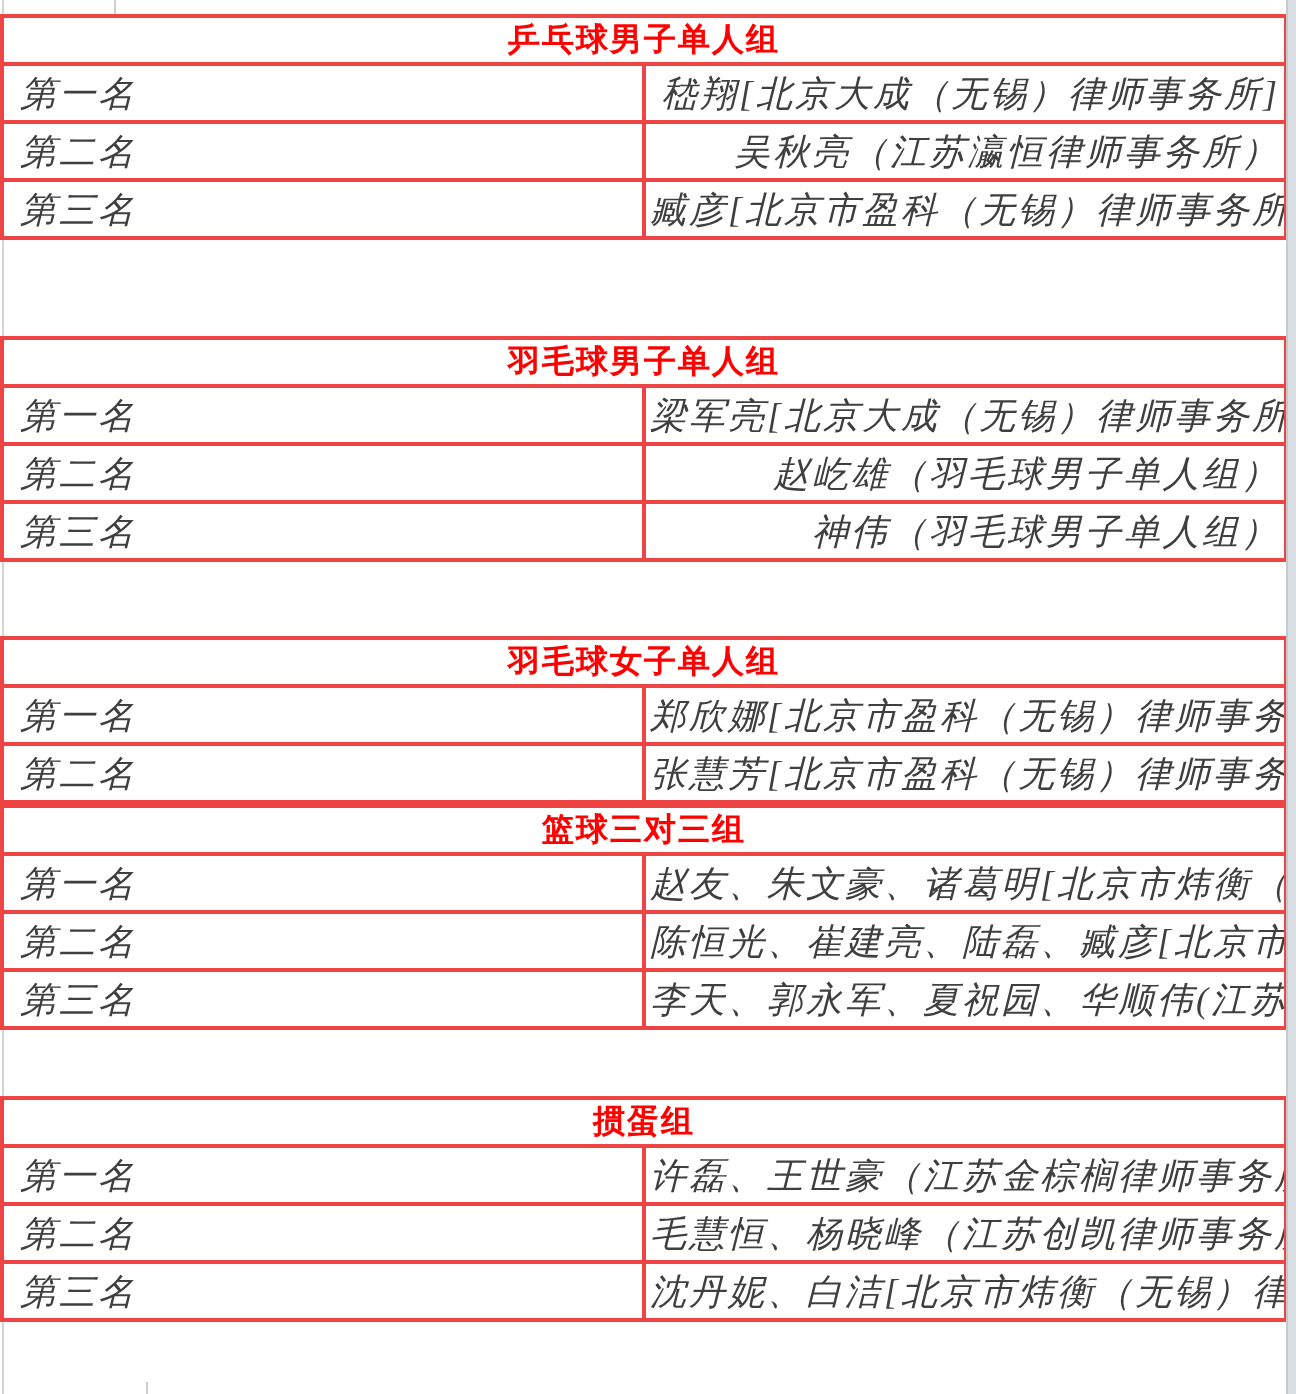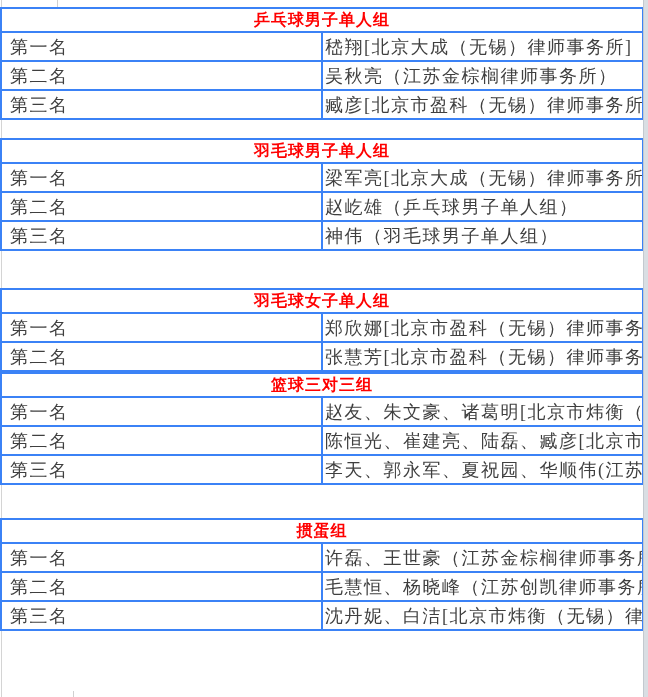--- a/index.html
+++ b/index.html
@@ -32,26 +32,26 @@
     background: #d9dee3; border-left: 1px solid #c3c9cf; z-index: 2;
   }
   #tables-host { position: relative; z-index: 1; }
   table.award-table {
     width: 644px;
     border-collapse: collapse;
     background: #ffffff;
     table-layout: fixed;
   }
   #tables-host table:nth-of-type(1) { margin-top: 7px; }
-  #tables-host table:nth-of-type(2) { margin-top: 18px; }
+  #tables-host table:nth-of-type(2) { margin-top: 48px; }
   #tables-host table:nth-of-type(3) { margin-top: 37px; border-radius: 23px; }
   #tables-host table:nth-of-type(4) { }
   #tables-host table:nth-of-type(5) { margin-top: 33px; }
   .award-table th, .award-table td {
-    border: 2px solid #3b82f6;
+    border: 2px solid #ef4444;
     vertical-align: middle;
     overflow: hidden;
     white-space: nowrap;
   }
   .award-table th.title {
     height: 22px;
     text-align: center;
     font-weight: bold;
     font-size: 16px;
     letter-spacing: 1px;
@@ -61,24 +61,26 @@
   .award-table td {
     height: 27px;
     font-size: 18px;
     letter-spacing: 1.5px;
     color: var(--text-color, #3f3f3f);
   }
   .award-table td.rank {
     width: 71px;
     padding: 0 0 0 8px;
     text-align: left;
+    font-style: italic;
   }
   .award-table td.result {
-    text-align: left;
+    text-align: right;
     padding: 0 2px;
+    font-style: italic;
   }
 </style>
 </head>
 <body>
 
 <div class="page">
   <div class="gridline-left"></div>
   <div class="gridline-top-seg"></div>
   <div class="gridline-bottom-seg"></div>
   <div class="edge-strip"></div>
@@ -89,21 +91,21 @@
         <th class="title" colspan="2">乒乓球男子单人组</th>
       </tr>
     </thead>
     <tbody>
           <tr>
             <td class="rank">第一名</td>
             <td class="result">嵇翔[北京大成（无锡）律师事务所]</td>
           </tr>
           <tr>
             <td class="rank">第二名</td>
-            <td class="result">吴秋亮（江苏金棕榈律师事务所）</td>
+            <td class="result">吴秋亮（江苏瀛恒律师事务所）</td>
           </tr>
           <tr>
             <td class="rank">第三名</td>
             <td class="result">臧彦[北京市盈科（无锡）律师事务所]</td>
           </tr>
         </tbody>
   </table>
 
   <table class="award-table">
     <thead>
@@ -111,21 +113,21 @@
         <th class="title" colspan="2">羽毛球男子单人组</th>
       </tr>
     </thead>
     <tbody>
           <tr>
             <td class="rank">第一名</td>
             <td class="result">梁军亮[北京大成（无锡）律师事务所]</td>
           </tr>
           <tr>
             <td class="rank">第二名</td>
-            <td class="result">赵屹雄（乒乓球男子单人组）</td>
+            <td class="result">赵屹雄（羽毛球男子单人组）</td>
           </tr>
           <tr>
             <td class="rank">第三名</td>
             <td class="result">神伟（羽毛球男子单人组）</td>
           </tr>
         </tbody>
   </table>
 
   <table class="award-table">
     <thead>

